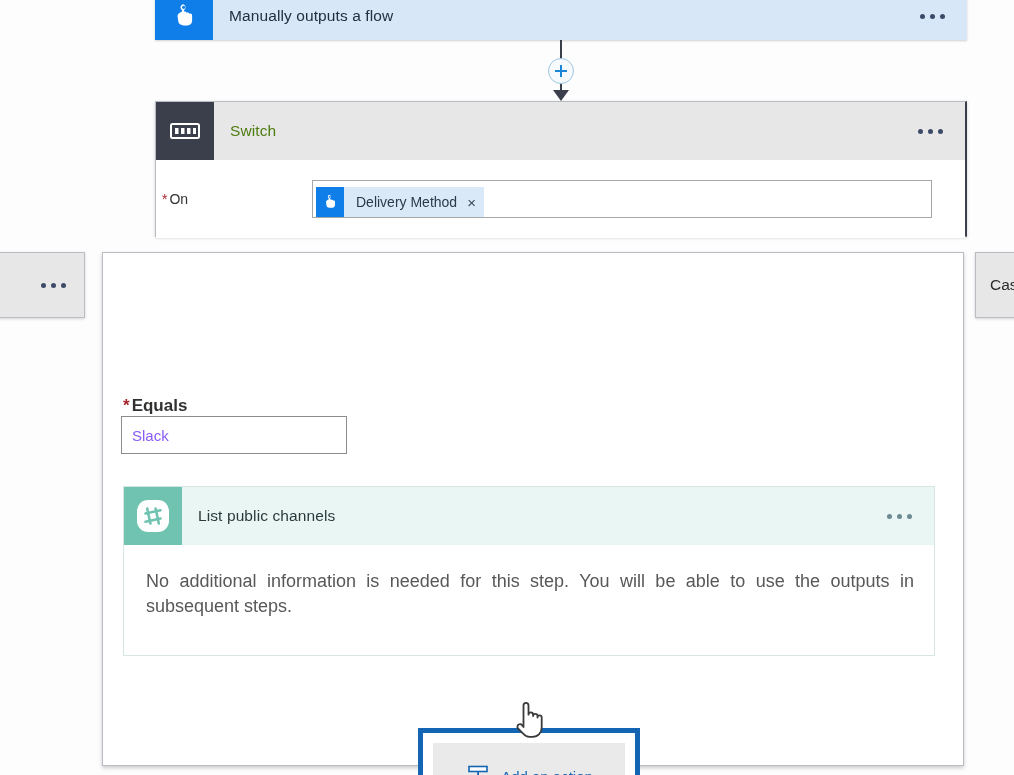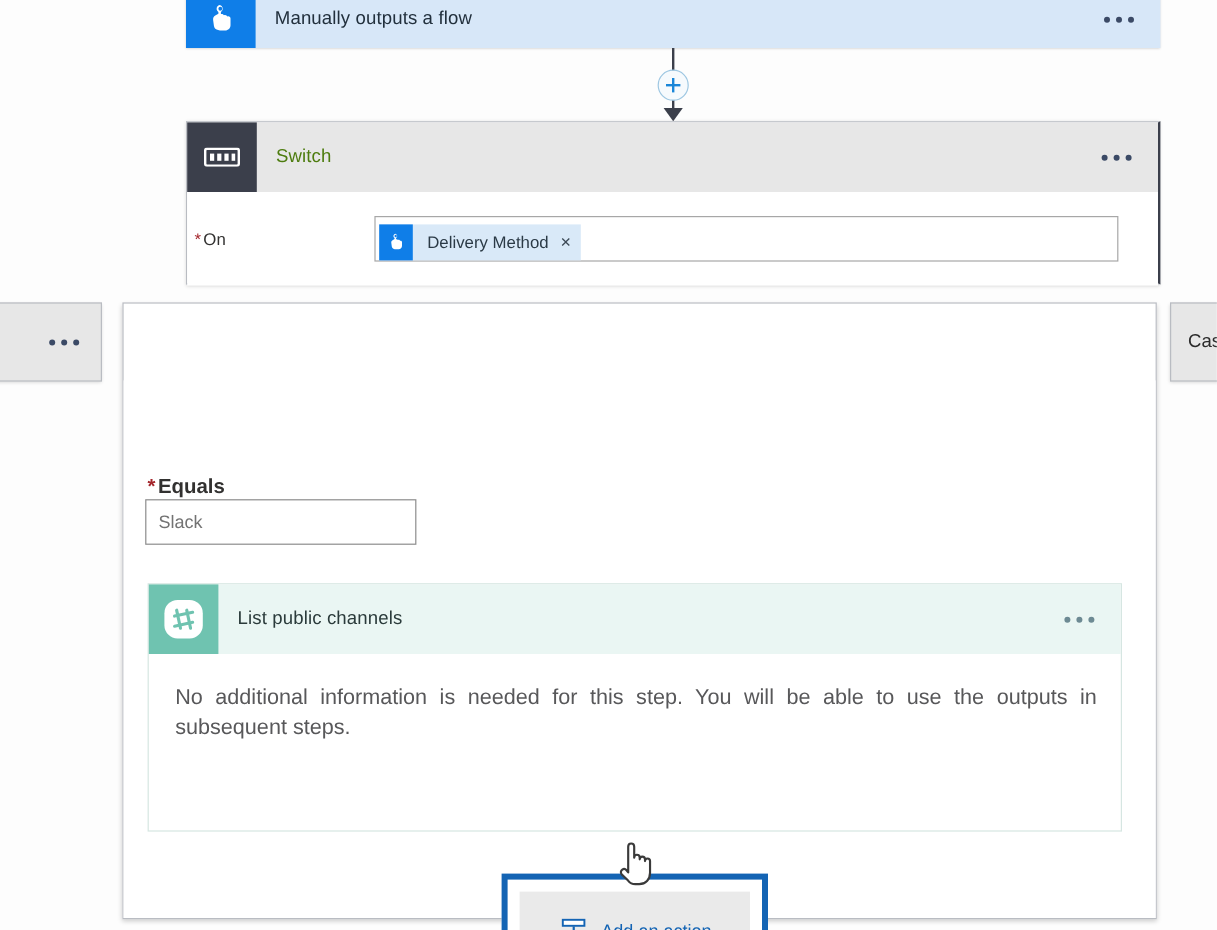--- a/index.html
+++ b/index.html
@@ -276,32 +276,32 @@
     position: absolute;
     left: 18px;
     top: 99px;
     width: 226px;
     height: 38px;
     border: 1px solid #8c8c8c;
     background: #ffffff;
     box-sizing: border-box;
     font-family: "Liberation Sans", sans-serif;
     font-size: 15px;
-    color: #737373;
+    color: #8b5cf6;
     padding: 0 10px;
     outline: none;
   }
 
   
   #slack-card {
     position: absolute;
     left: 20px;
     top: 169px;
     width: 812px;
-    height: 207px;
+    height: 170px;
     border: 1px solid #d6e6e2;
     background: #ffffff;
     box-sizing: border-box;
   }
   #slack-header {
     height: 58px;
     background: #eaf6f3;
     display: flex;
     align-items: center;
   }

